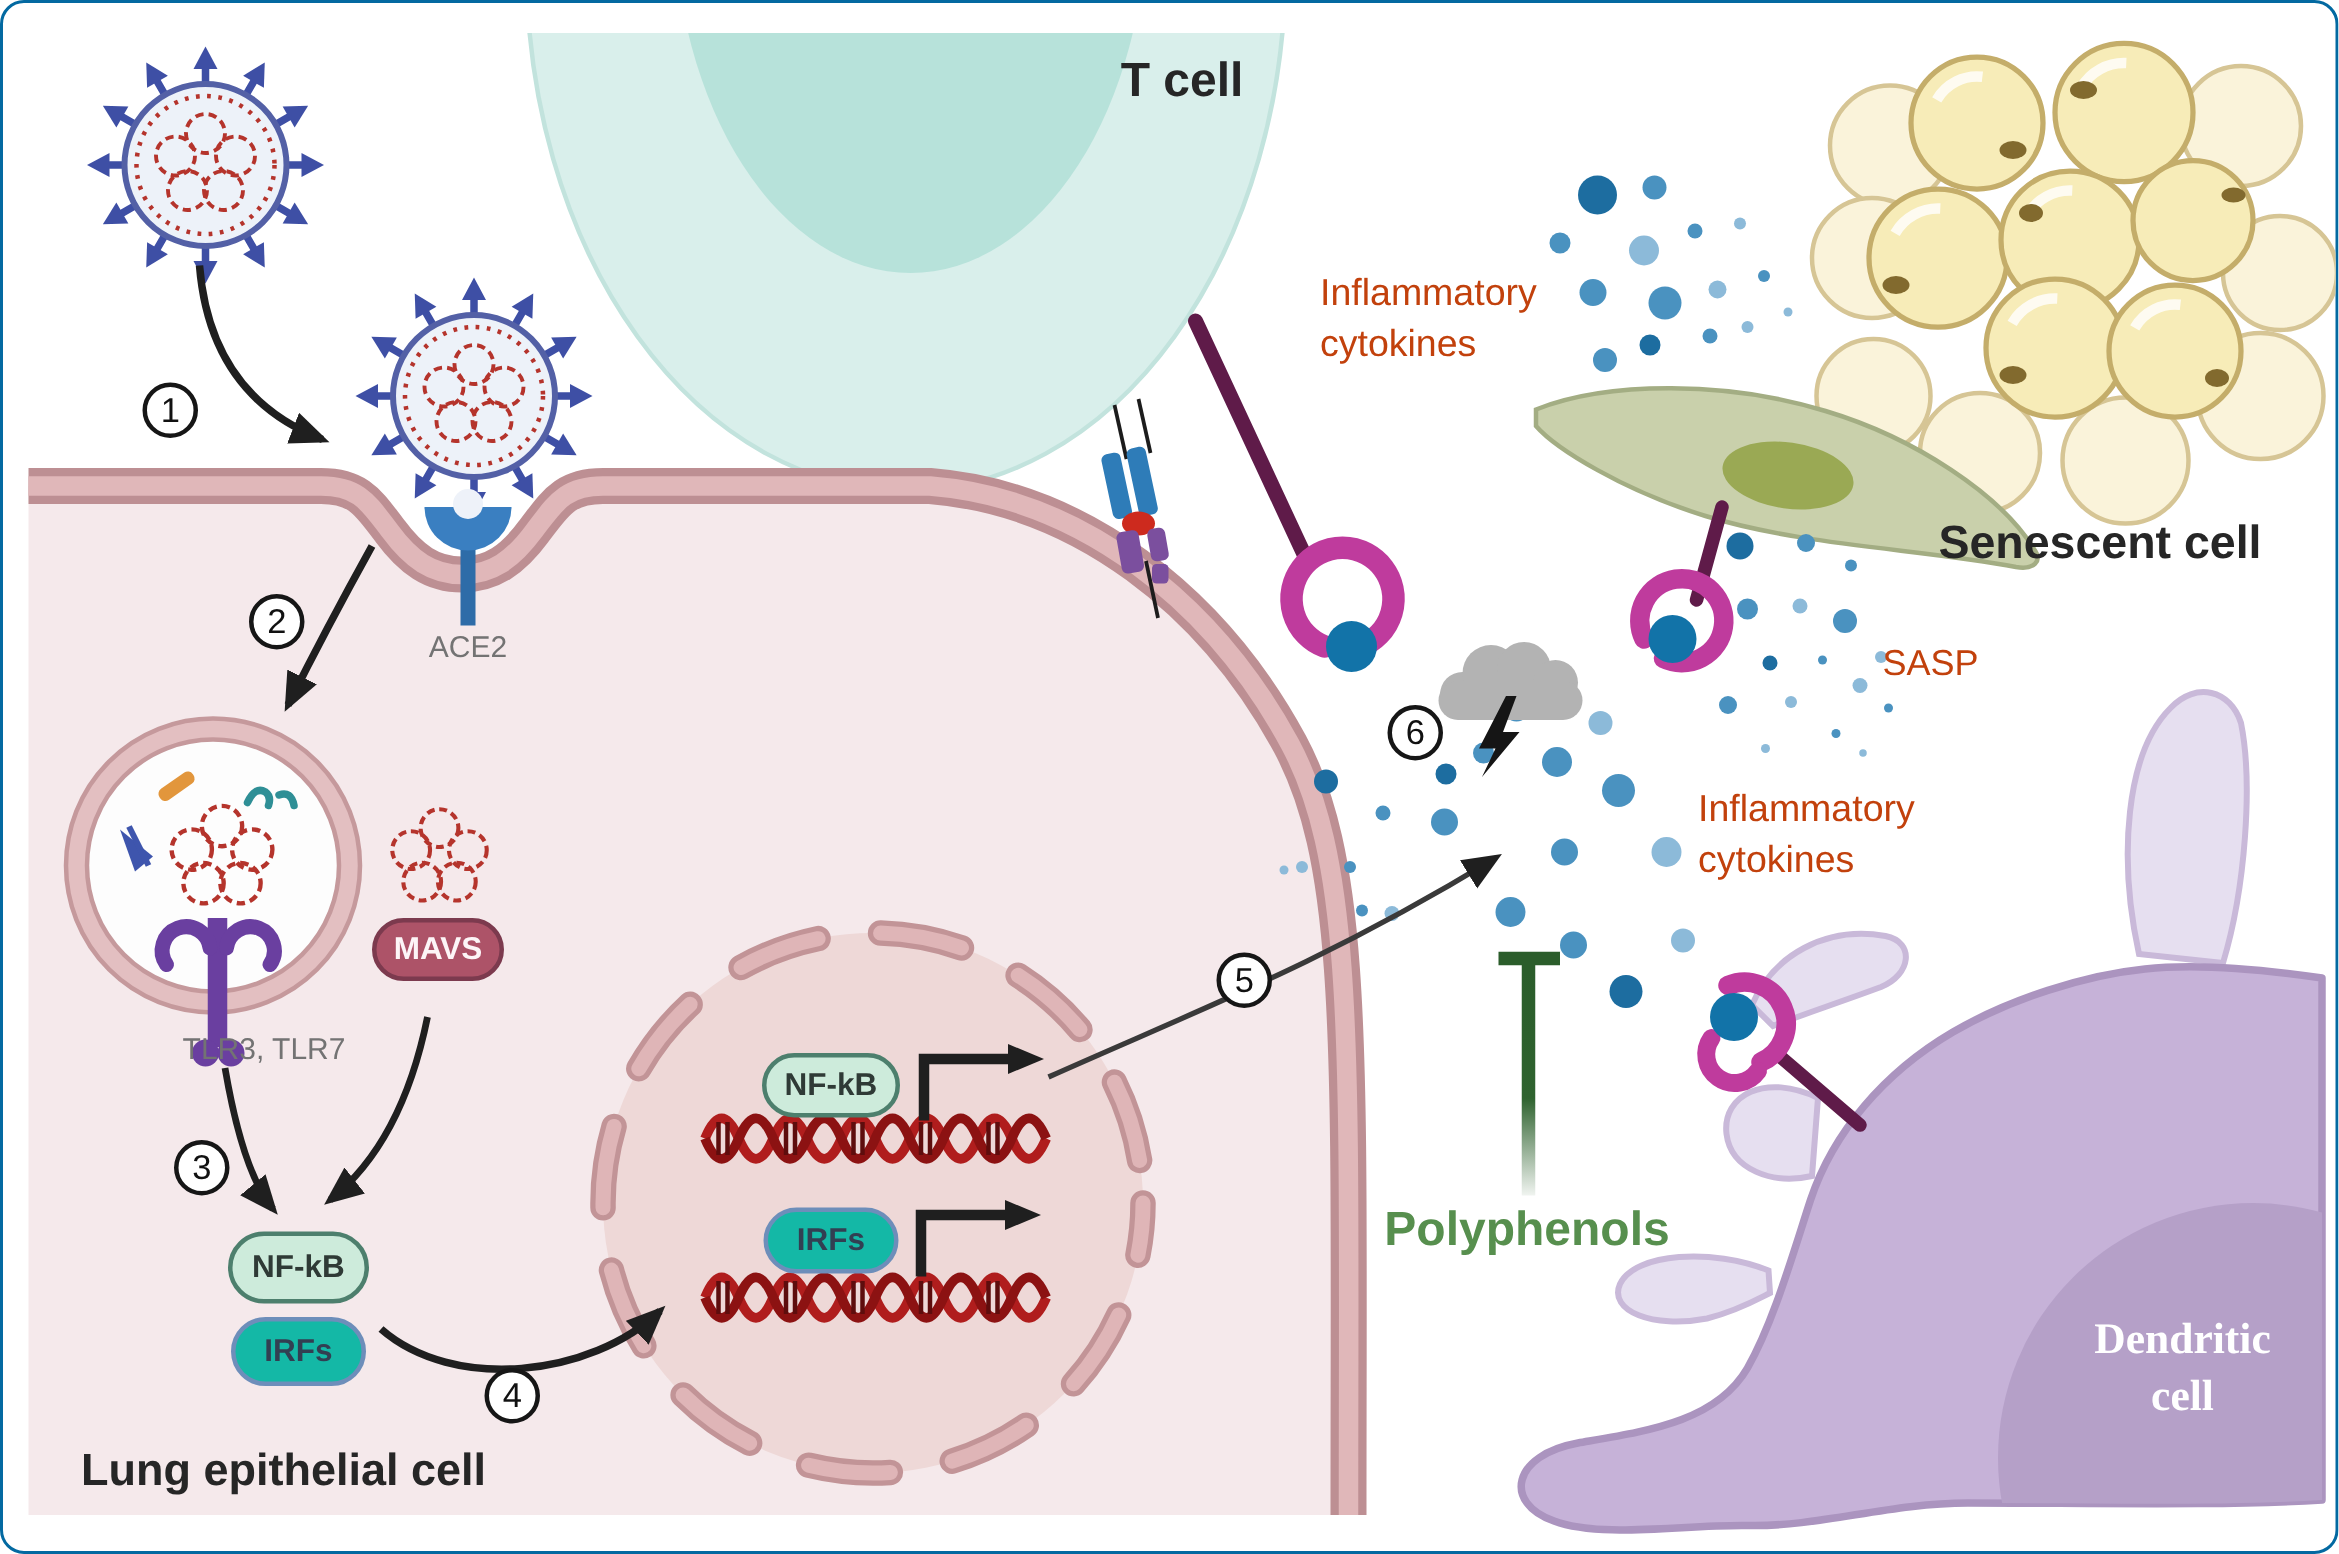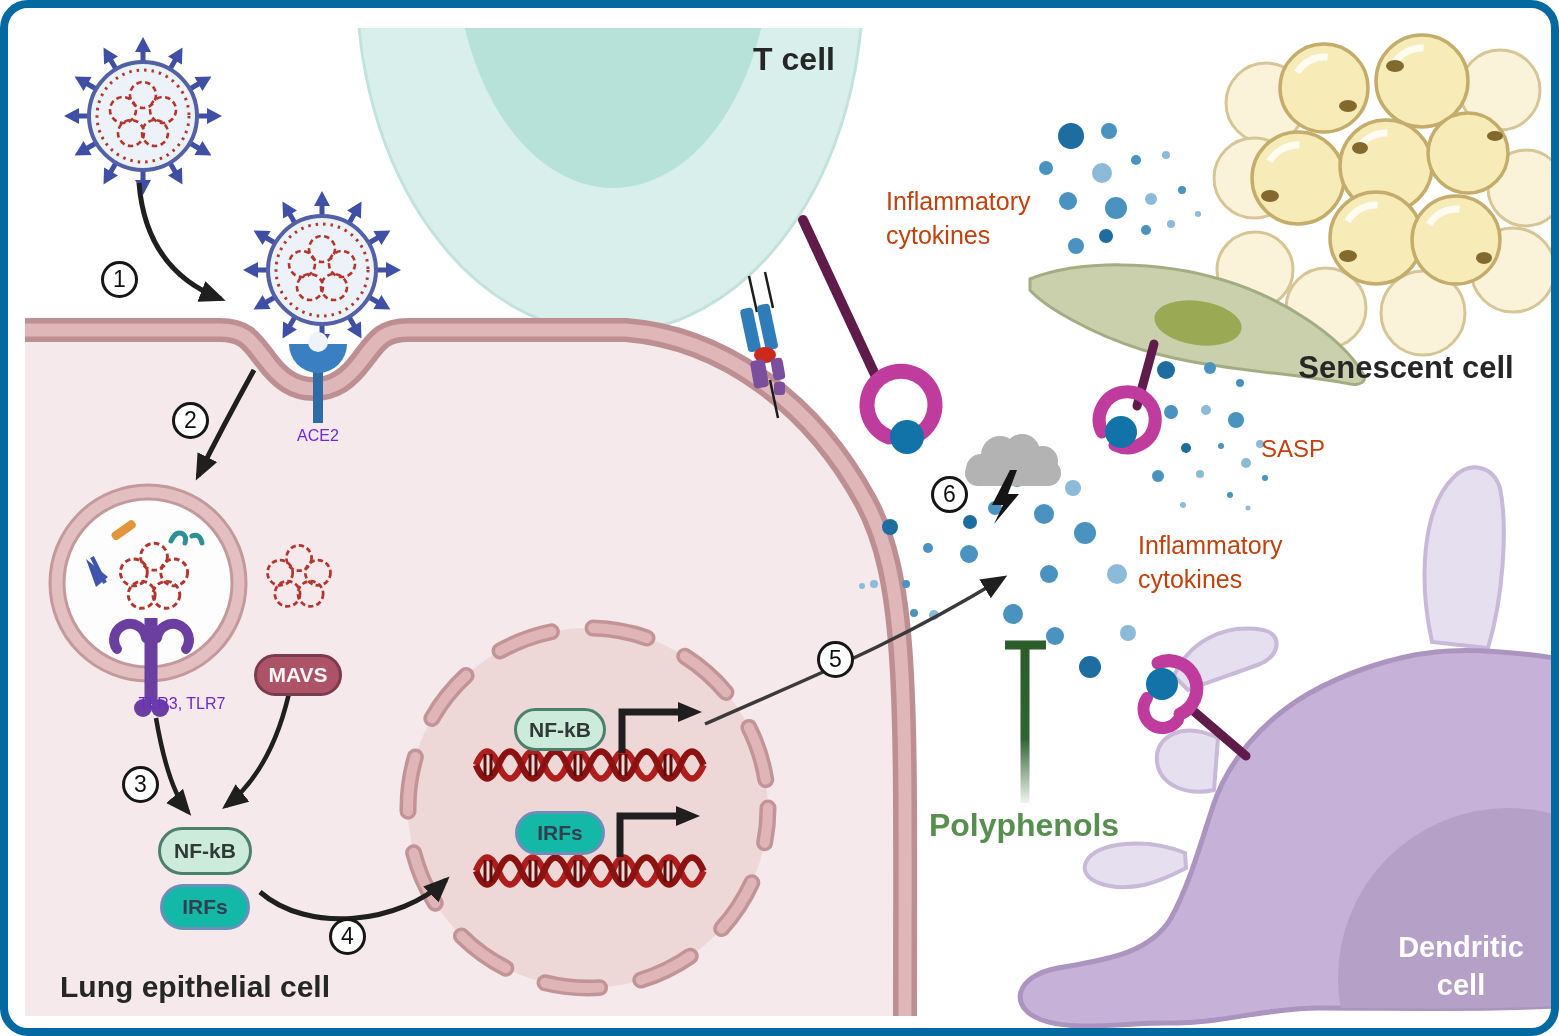--- a/index.html
+++ b/index.html
@@ -1,33 +1,33 @@
 <!DOCTYPE html>
 <html><head>
 <meta charset="utf-8">
 <style>
   html,body{margin:0;padding:0;background:#fff;}
   .canvas{
     position:relative;width:1559px;height:1036px;background:#ffffff;
-    border:8px solid #0369a1;border-radius:28px;overflow:hidden;box-sizing:border-box;
+    border:2px solid #0369a1;border-radius:16px;overflow:hidden;box-sizing:border-box;
     font-family:"Liberation Sans","DejaVu Sans",sans-serif;
   }
   svg.art{position:absolute;left:0;top:0;}
   .lbl{position:absolute;white-space:nowrap;}
   .lbl.center{transform:translateX(-50%);}
   .cell-name{font-weight:bold;color:#262626;}
   .blue-lbl{color:#c2410c;font-weight:500;font-size:25px;line-height:34px;}
-  .mol-lbl{color:#6d28d9;font-size:16px;}
+  .mol-lbl{color:#737373;font-size:20px;}
   .badge{
     position:absolute;display:flex;align-items:center;justify-content:center;
     border-radius:24px;font-size:21px;font-weight:600;box-sizing:border-box;
   }
   .badge.green{background:#cdebdb;border:3px solid #4d7f6d;color:#2f3a36;}
   .badge.blue{background:#14b8a6;border:3px solid #6d8eba;color:#323f52;}
-  .badge.maroon{background:#ad5368;border:3px solid #7c3a4e;color:#fdf5f7;margin-top:36px;}
+  .badge.maroon{background:#ad5368;border:3px solid #7c3a4e;color:#fdf5f7;}
   .step{
     position:absolute;width:37px;height:37px;border:3px solid #161616;border-radius:50%;
     background:#fff;display:flex;align-items:center;justify-content:center;
     font-size:23px;color:#111;box-sizing:border-box;
   }
   .poly-lbl{color:#578f4e;font-weight:bold;font-size:32px;}
   .dendritic-lbl{color:#ffffff;font-weight:bold;font-size:29px;line-height:38px;text-align:center;}
 </style>
 </head>
 <body>
@@ -353,21 +353,21 @@
       <path d="M 252,884 C 300,926 392,916 438,872" stroke-width="5" marker-end="url(#ah)"></path>
       <path d="M 697,716 C 800,670 880,640 995,570" stroke-width="3.5" stroke="#3a3a3a" marker-end="url(#ah)"></path>
     </g>
   </svg>
 
   <div class="lbl center cell-name" style="left:786px;top:33px;font-size:32px;">T cell</div>
 
 
   <div class="lbl center cell-name" style="left:1398px;top:342px;font-size:31px;">Senescent cell</div>
 
-  <div class="lbl dendritic-lbl" style="left:1372px;top:920px;width:162px;">
+  <div class="lbl dendritic-lbl" style="left:1372px;top:872px;width:162px;font-family:Liberation Serif, serif;">
     <div>Dendritic</div>
     <div>cell</div>
   </div>
 
   <div class="lbl cell-name" style="left:52px;top:962px;font-size:30px;">Lung epithelial cell</div>
 
   <div class="lbl center mol-lbl" style="left:310px;top:419px;">ACE2</div>
 
   <div class="lbl center mol-lbl" style="left:145px;top:687px;margin-left:29px;">TLR3, TLR7</div>
 

